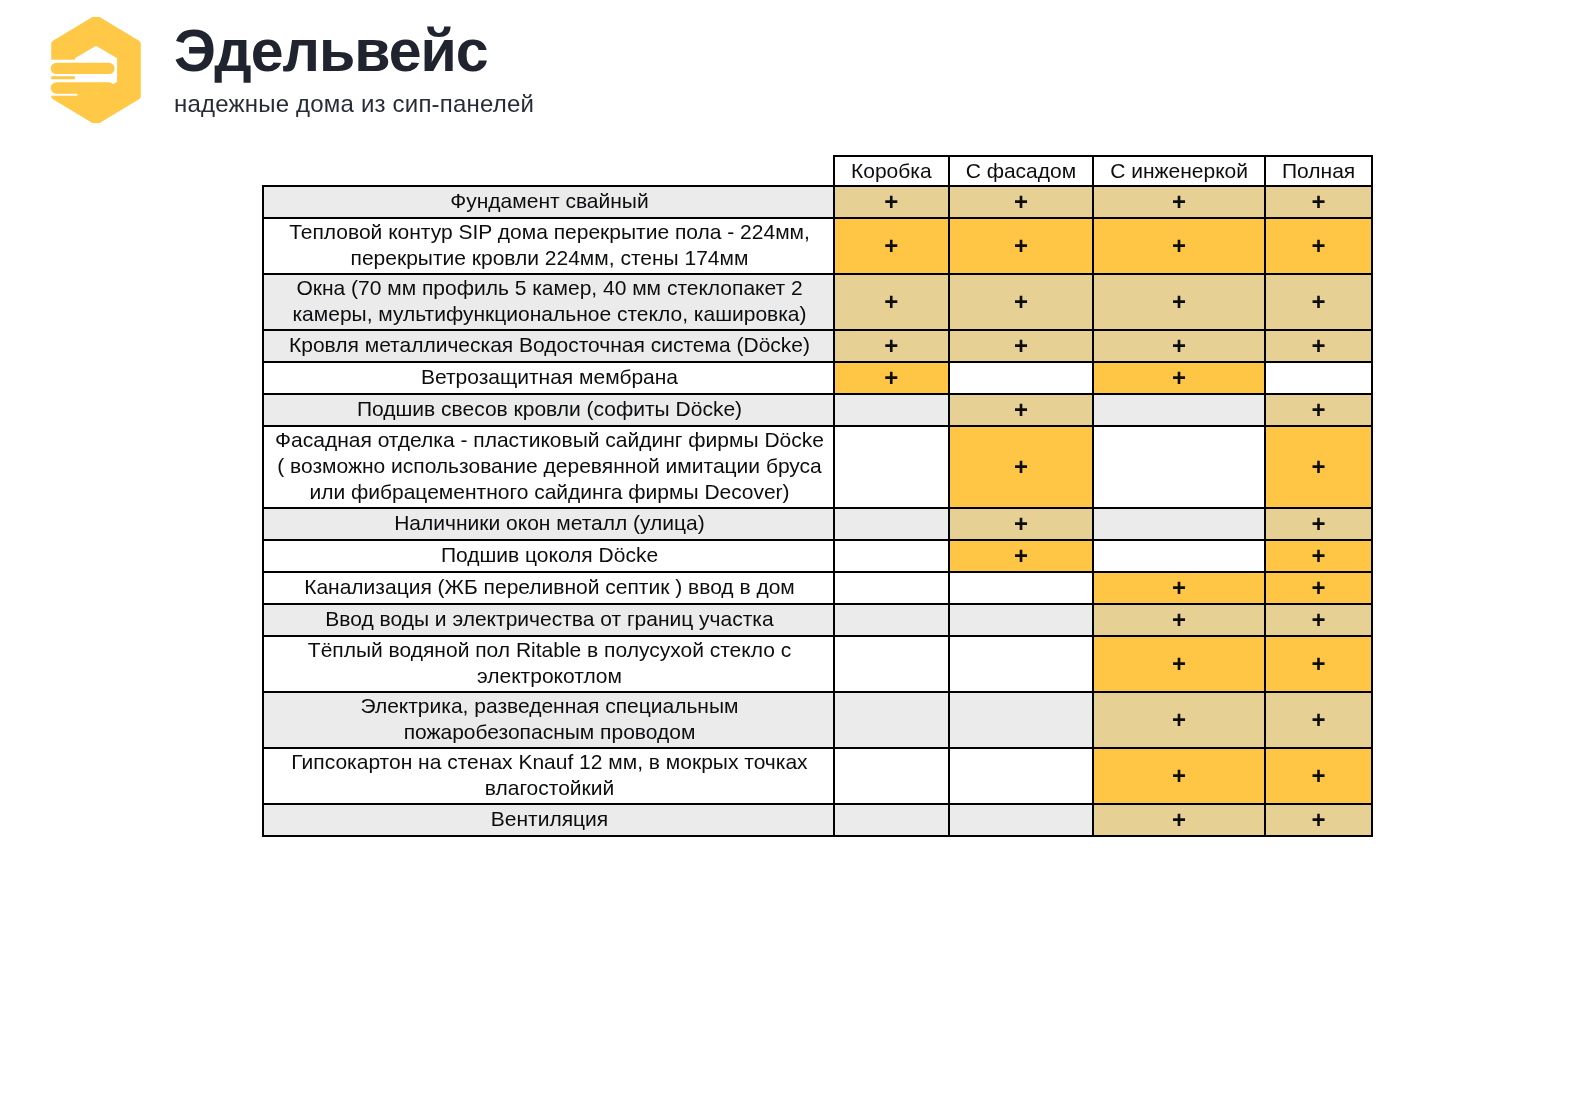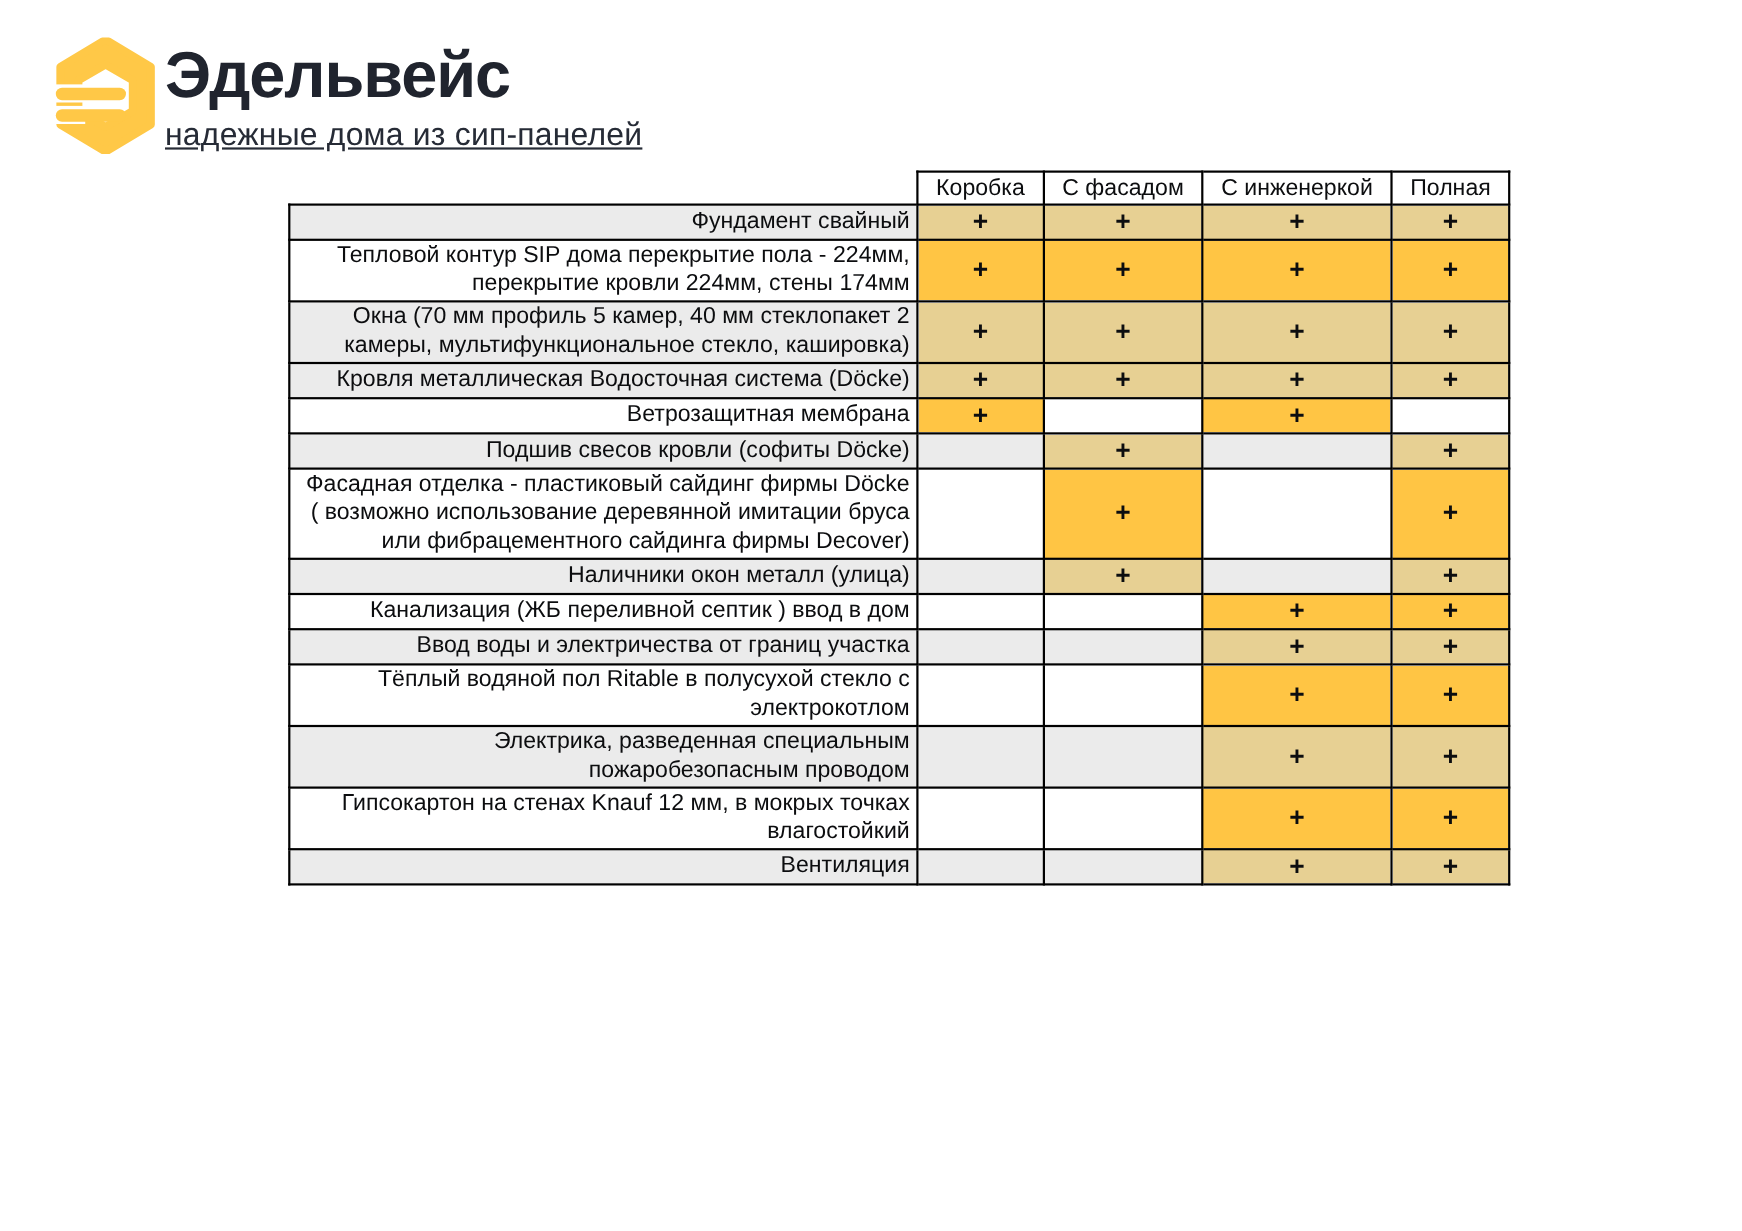--- a/index.html
+++ b/index.html
@@ -8,42 +8,41 @@
     background: #ffffff;
     font-family: "Liberation Sans", sans-serif;
     color: #0c0d0f;
     position: relative;
     overflow: hidden;
   }
 
   
   .brand {
     position: absolute;
-    top: 34px; left: 50px;
+    top: 17px; left: 50px;
     display: flex;
     align-items: flex-start;
-    gap: 8px;
+    gap: 32px;
   }
   .brand-logo { flex: 0 0 auto; display: block; }
   .brand-text { padding-top: 4px; }
   .brand-title {
     margin: 0;
     font-size: 59px;
     font-weight: 700;
     letter-spacing: -1px;
     line-height: 1.05;
     color: #20242e;
   }
   .brand-tagline {
     margin-top: 7px;
-    font-size: 29px;
+    font-size: 24px;
     font-weight: 500;
     color: #262b36;
     letter-spacing: 0.2px;
-    text-decoration: underline;
   }
 
   
   table.pkg {
     position: absolute;
     top: 155px; left: 262px;
     border-collapse: collapse;
     table-layout: fixed;
   }
   col.c-label { width: 571px; }
@@ -65,21 +64,21 @@
     text-align: center;
     padding: 1px 16px;
     height: 26px;
     white-space: nowrap;
   }
   .pkg th.corner {
     border: none;
     background: transparent;
   }
   .pkg td.label {
-    text-align: right;
+    text-align: center;
     padding: 0 6px 2px 8px;
   }
   .pkg td.mark {
     text-align: center;
     font-weight: 700;
     font-size: 24px;
     padding: 2px 0;
   }
 
   tr.shade-gray  td.label { background: var(--gray-row); }
@@ -178,20 +177,27 @@
         <td class="mark filled">+</td>
       </tr>
       <tr class="shade-gray">
         <td class="label">Наличники окон металл (улица)</td>
         <td class="mark empty"></td>
         <td class="mark filled">+</td>
         <td class="mark empty"></td>
         <td class="mark filled">+</td>
       </tr>
       <tr class="shade-white">
+        <td class="label">Подшив цоколя Döcke</td>
+        <td class="mark empty"></td>
+        <td class="mark filled">+</td>
+        <td class="mark empty"></td>
+        <td class="mark filled">+</td>
+      </tr>
+      <tr class="shade-white">
         <td class="label">Канализация (ЖБ переливной септик ) ввод в дом</td>
         <td class="mark empty"></td>
         <td class="mark empty"></td>
         <td class="mark filled">+</td>
         <td class="mark filled">+</td>
       </tr>
       <tr class="shade-gray">
         <td class="label">Ввод воды и электричества от границ участка</td>
         <td class="mark empty"></td>
         <td class="mark empty"></td>

